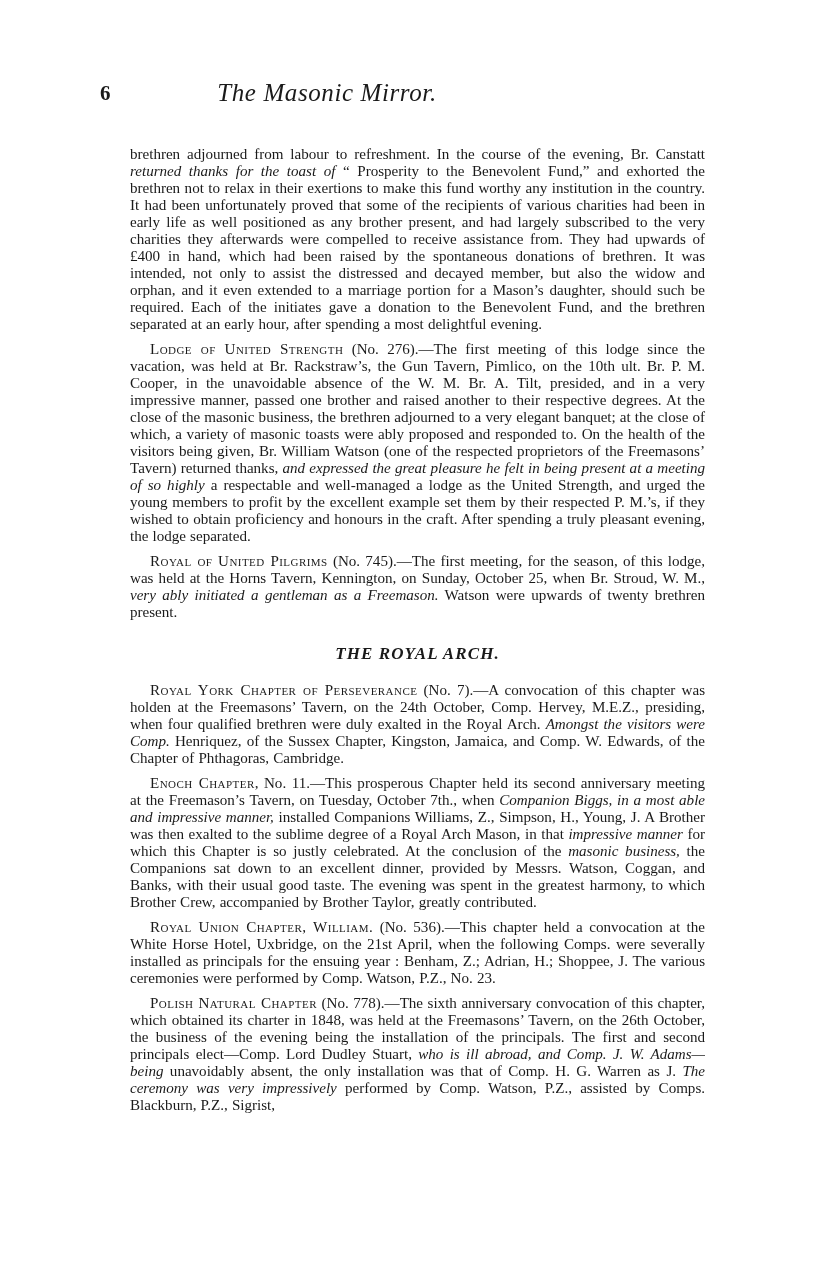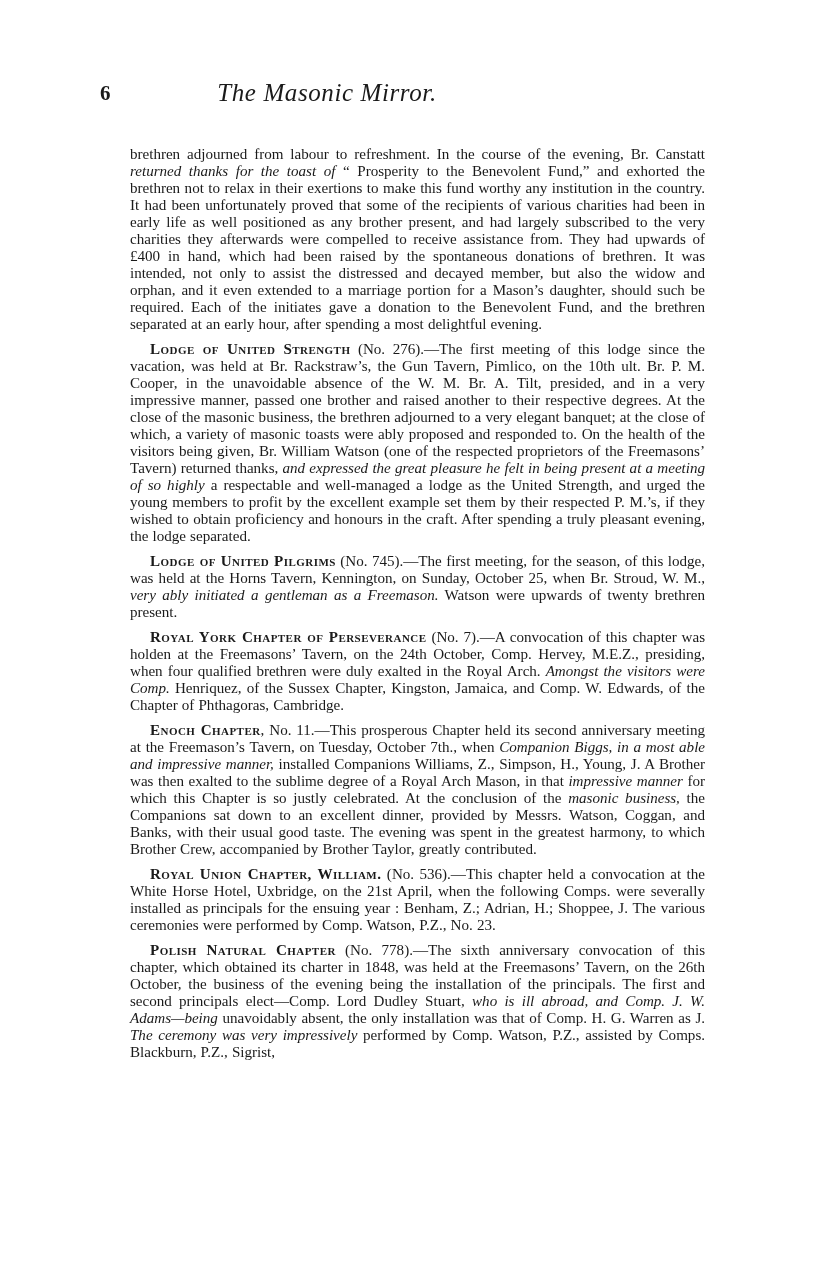--- a/index.html
+++ b/index.html
@@ -74,21 +74,20 @@
     text-indent: 20px;
   }
   p.para.flush {
     text-indent: 0;
   }
 
   
   .sc {
     font-variant: small-caps;
     letter-spacing: 0.45px;
-    font-weight: bold;
   }
 
   em, .it {
     font-style: italic;
   }
 
   
   .section-head {
     margin: 0;
     padding: 14px 0 9px 0;
@@ -106,22 +105,23 @@
 
   <div class="running-head">
     <div class="folio">6</div>
     <div class="head-title">The Masonic Mirror.</div>
   </div>
 
   <div class="column">
     <div id="body-slot-a">
         <p class="para flush"><span>brethren adjourned from labour to refreshment.  In the course of the evening, </span><span>Br. Canstatt </span><span class="it">returned thanks for the toast of </span><span>“ Prosperity to the Benevolent Fund,” and exhorted the brethren not to relax in their exertions to make this fund worthy any institution in the country.  It had been unfortunately proved that some of the recipients of various charities had been in early life as well positioned as any brother present, and had largely subscribed to the very charities they afterwards were compelled to receive assistance from.  They had upwards of £400 in hand, which had been raised by the spontaneous donations of brethren.  It was intended, not only to assist the distressed and decayed member, but also the widow and orphan, and it even extended to a marriage portion for a Mason’s daughter, should such be required.  Each of the initiates gave a donation to the Benevolent Fund, and the brethren separated at an early hour, after spending a most delightful evening.</span></p>
         <p class="para indent"><span class="sc">Lodge of United Strength</span><span> (No. 276).—The first meeting of this lodge since the vacation, was held at Br. Rackstraw’s, the Gun Tavern, Pimlico, on the 10th ult. Br. P. M. Cooper, in the unavoidable absence of the W. M. Br. A. Tilt, presided, and in a very impressive manner, passed one brother and raised another to their respective degrees.  At the close of the masonic business, the brethren adjourned to a very elegant banquet; at the close of which, a variety of masonic toasts were ably proposed and responded to.  On the health of the visitors being given, Br. William Watson (one of the respected proprietors of the Freemasons’ Tavern) returned thanks, </span><span class="it">and expressed the great pleasure he felt in being present at a meeting of so highly </span><span>a respectable and well-managed a lodge as the United Strength, and urged the young members to profit by the excellent example set them by their respected P. M.’s, if they wished to obtain proficiency and honours in the craft.  After spending a truly pleasant evening, the lodge separated.</span></p>
-        <p class="para indent"><span class="sc">Lodge of United Pilgrims</span><span> (No. 745).—The first meeting, for the season, of this lodge, was held at the Horns Tavern, Kennington, on Sunday, October 25, when Br. Stroud, W. M., </span><span class="it">very ably initiated a gentleman as a Freemason.</span><span>  Watson were upwards of twenty brethren present.</span></p>
+        <p class="para indent"><span class="sc">Royal of United Pilgrims</span><span> (No. 745).—The first meeting, for the season, of this lodge, was held at the Horns Tavern, Kennington, on Sunday, October 25, when Br. Stroud, W. M., </span><span class="it">very ably initiated a gentleman as a Freemason.</span><span>  Watson were upwards of twenty brethren present.</span></p>
       </div>
+    <h2 class="section-head">THE ROYAL ARCH.</h2>
     <div id="body-slot-b">
         <p class="para indent"><span class="sc">Royal York Chapter of Perseverance</span><span> (No. 7).—A convocation of this chapter was holden at the Freemasons’ Tavern, on the 24th October, Comp. Hervey, M.E.Z., presiding, when four qualified brethren were duly exalted in the Royal Arch. </span><span class="it">Amongst the visitors were Comp.</span><span> Henriquez, of the Sussex Chapter, Kingston, Jamaica, and Comp. W. Edwards, of the Chapter of Phthagoras, Cambridge.</span></p>
         <p class="para indent"><span class="sc">Enoch Chapter</span><span>, No. 11.—This prosperous Chapter held its second anniversary meeting at the Freemason’s Tavern, on Tuesday, October 7th., when </span><span class="it">Companion Biggs, in a most able and impressive manner,</span><span> installed Companions Williams, Z., Simpson, H., Young, J.  A Brother was then exalted to the sublime degree of a Royal Arch Mason, in that </span><span class="it">impressive manner</span><span> for which this Chapter is so justly celebrated.  At the conclusion of the </span><span class="it">masonic business,</span><span> the Companions sat down to an excellent dinner, provided by Messrs. Watson, Coggan, and Banks, with their usual good taste. The evening was spent in the greatest harmony, to which Brother Crew, accompanied by Brother Taylor, greatly contributed.</span></p>
         <p class="para indent"><span class="sc">Royal Union Chapter, William.</span><span>  (No. 536).—This chapter held a convocation at the White Horse Hotel, Uxbridge, on the 21st April, when the following Comps. were severally installed as principals for the ensuing year : Benham, Z.; Adrian, H.; Shoppee, J.  The various ceremonies were performed by Comp. Watson, P.Z., No. 23.</span></p>
         <p class="para indent"><span class="sc">Polish Natural Chapter</span><span> (No. 778).—The sixth anniversary convocation of this chapter, which obtained its charter in 1848, was held at the Freemasons’ Tavern, on the 26th October, the business of the evening being the installation of the principals.  The first and second principals elect—Comp. Lord Dudley Stuart, </span><span class="it">who is ill abroad, and Comp. J. W. Adams—being</span><span> unavoidably absent, the only installation was that of Comp. H. G. Warren as J.  </span><span class="it">The ceremony was very impressively</span><span> performed by Comp. Watson, P.Z., assisted by Comps. Blackburn, P.Z., Sigrist,</span></p>
       </div>
   </div>
 
 </div>
 

